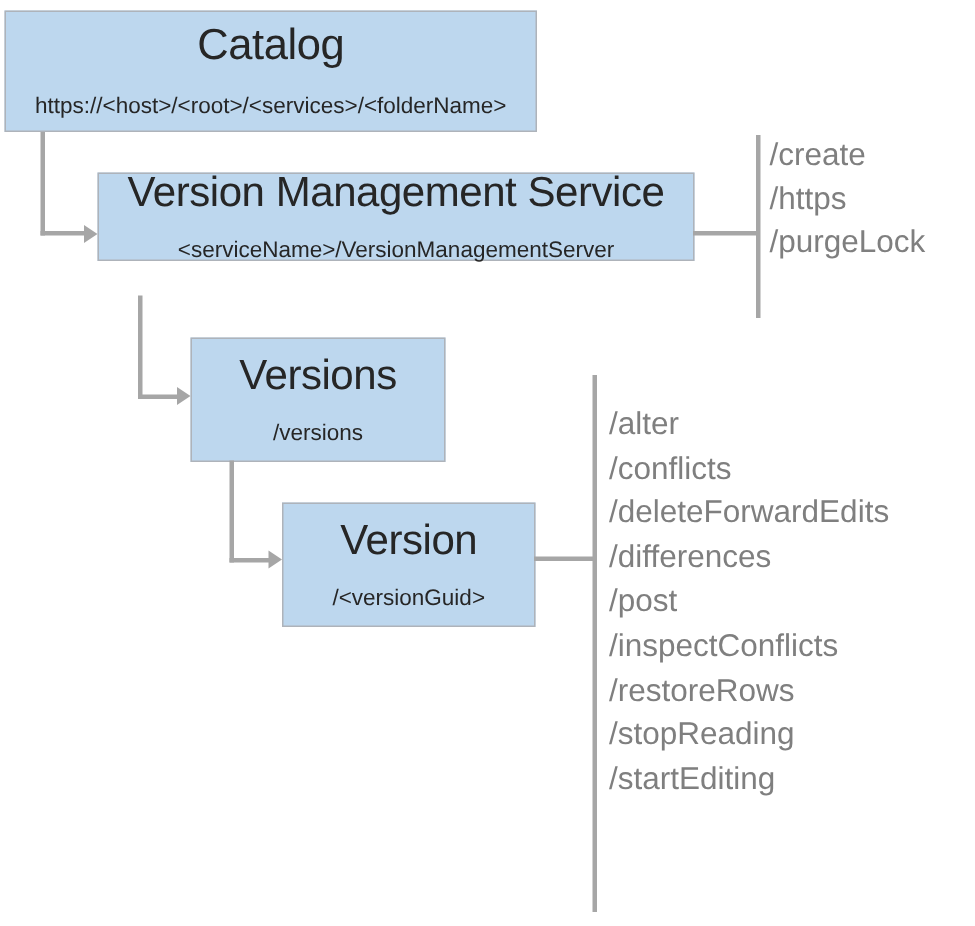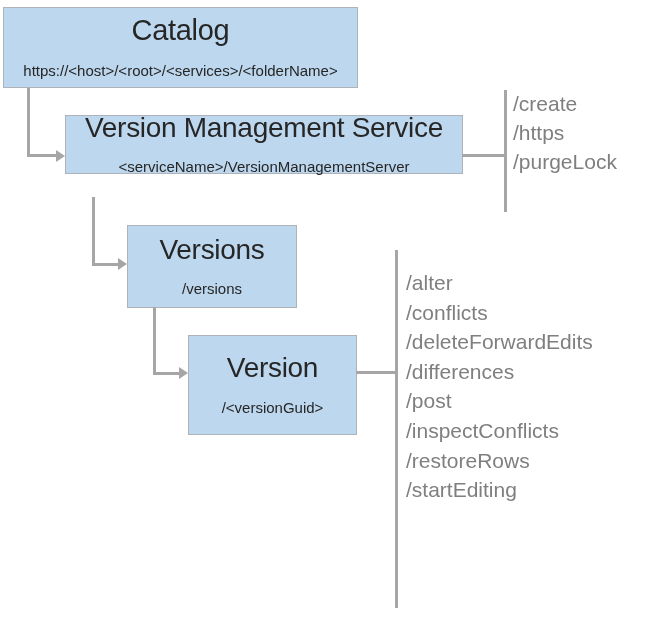--- a/index.html
+++ b/index.html
@@ -75,21 +75,21 @@
   <div class="node" style="left:65px;top:115px;width:398px;height:59px;">
     <div class="title">Version Management Service</div>
     <div class="subtitle">&lt;serviceName&gt;/VersionManagementServer</div>
   </div>
 
   <div class="node" style="left:127px;top:225px;width:170px;height:83px;">
     <div class="title">Versions</div>
     <div class="subtitle">/versions</div>
   </div>
 
-  <div class="node" style="left:188px;top:335px;width:169px;height:100px;">
+  <div class="node" style="left:188px;top:335px;width:169px;height:83px;">
     <div class="title">Version</div>
     <div class="subtitle">/&lt;versionGuid&gt;</div>
   </div>
 
   <div class="line" style="left:27px;top:88px;width:3px;height:69px;"></div>
   <div class="line" style="left:27px;top:154px;width:31px;height:3px;"></div>
   <div class="arrow" style="left:56px;top:150px;"></div>
 
   <div class="line" style="left:92px;top:197px;width:3px;height:69px;"></div>
   <div class="line" style="left:92px;top:263px;width:28px;height:3px;"></div>
@@ -112,16 +112,17 @@
   </div>
 
   <div class="ops tall" style="left:406px;top:240px;margin-top:28px;">
     <div class="op">/alter</div>
     <div class="op">/conflicts</div>
     <div class="op">/deleteForwardEdits</div>
     <div class="op">/differences</div>
     <div class="op">/post</div>
     <div class="op">/inspectConflicts</div>
     <div class="op">/restoreRows</div>
+    <div class="op">/stopReading</div>
     <div class="op">/startEditing</div>
   </div>
 
 </div>
 
 </body></html>

